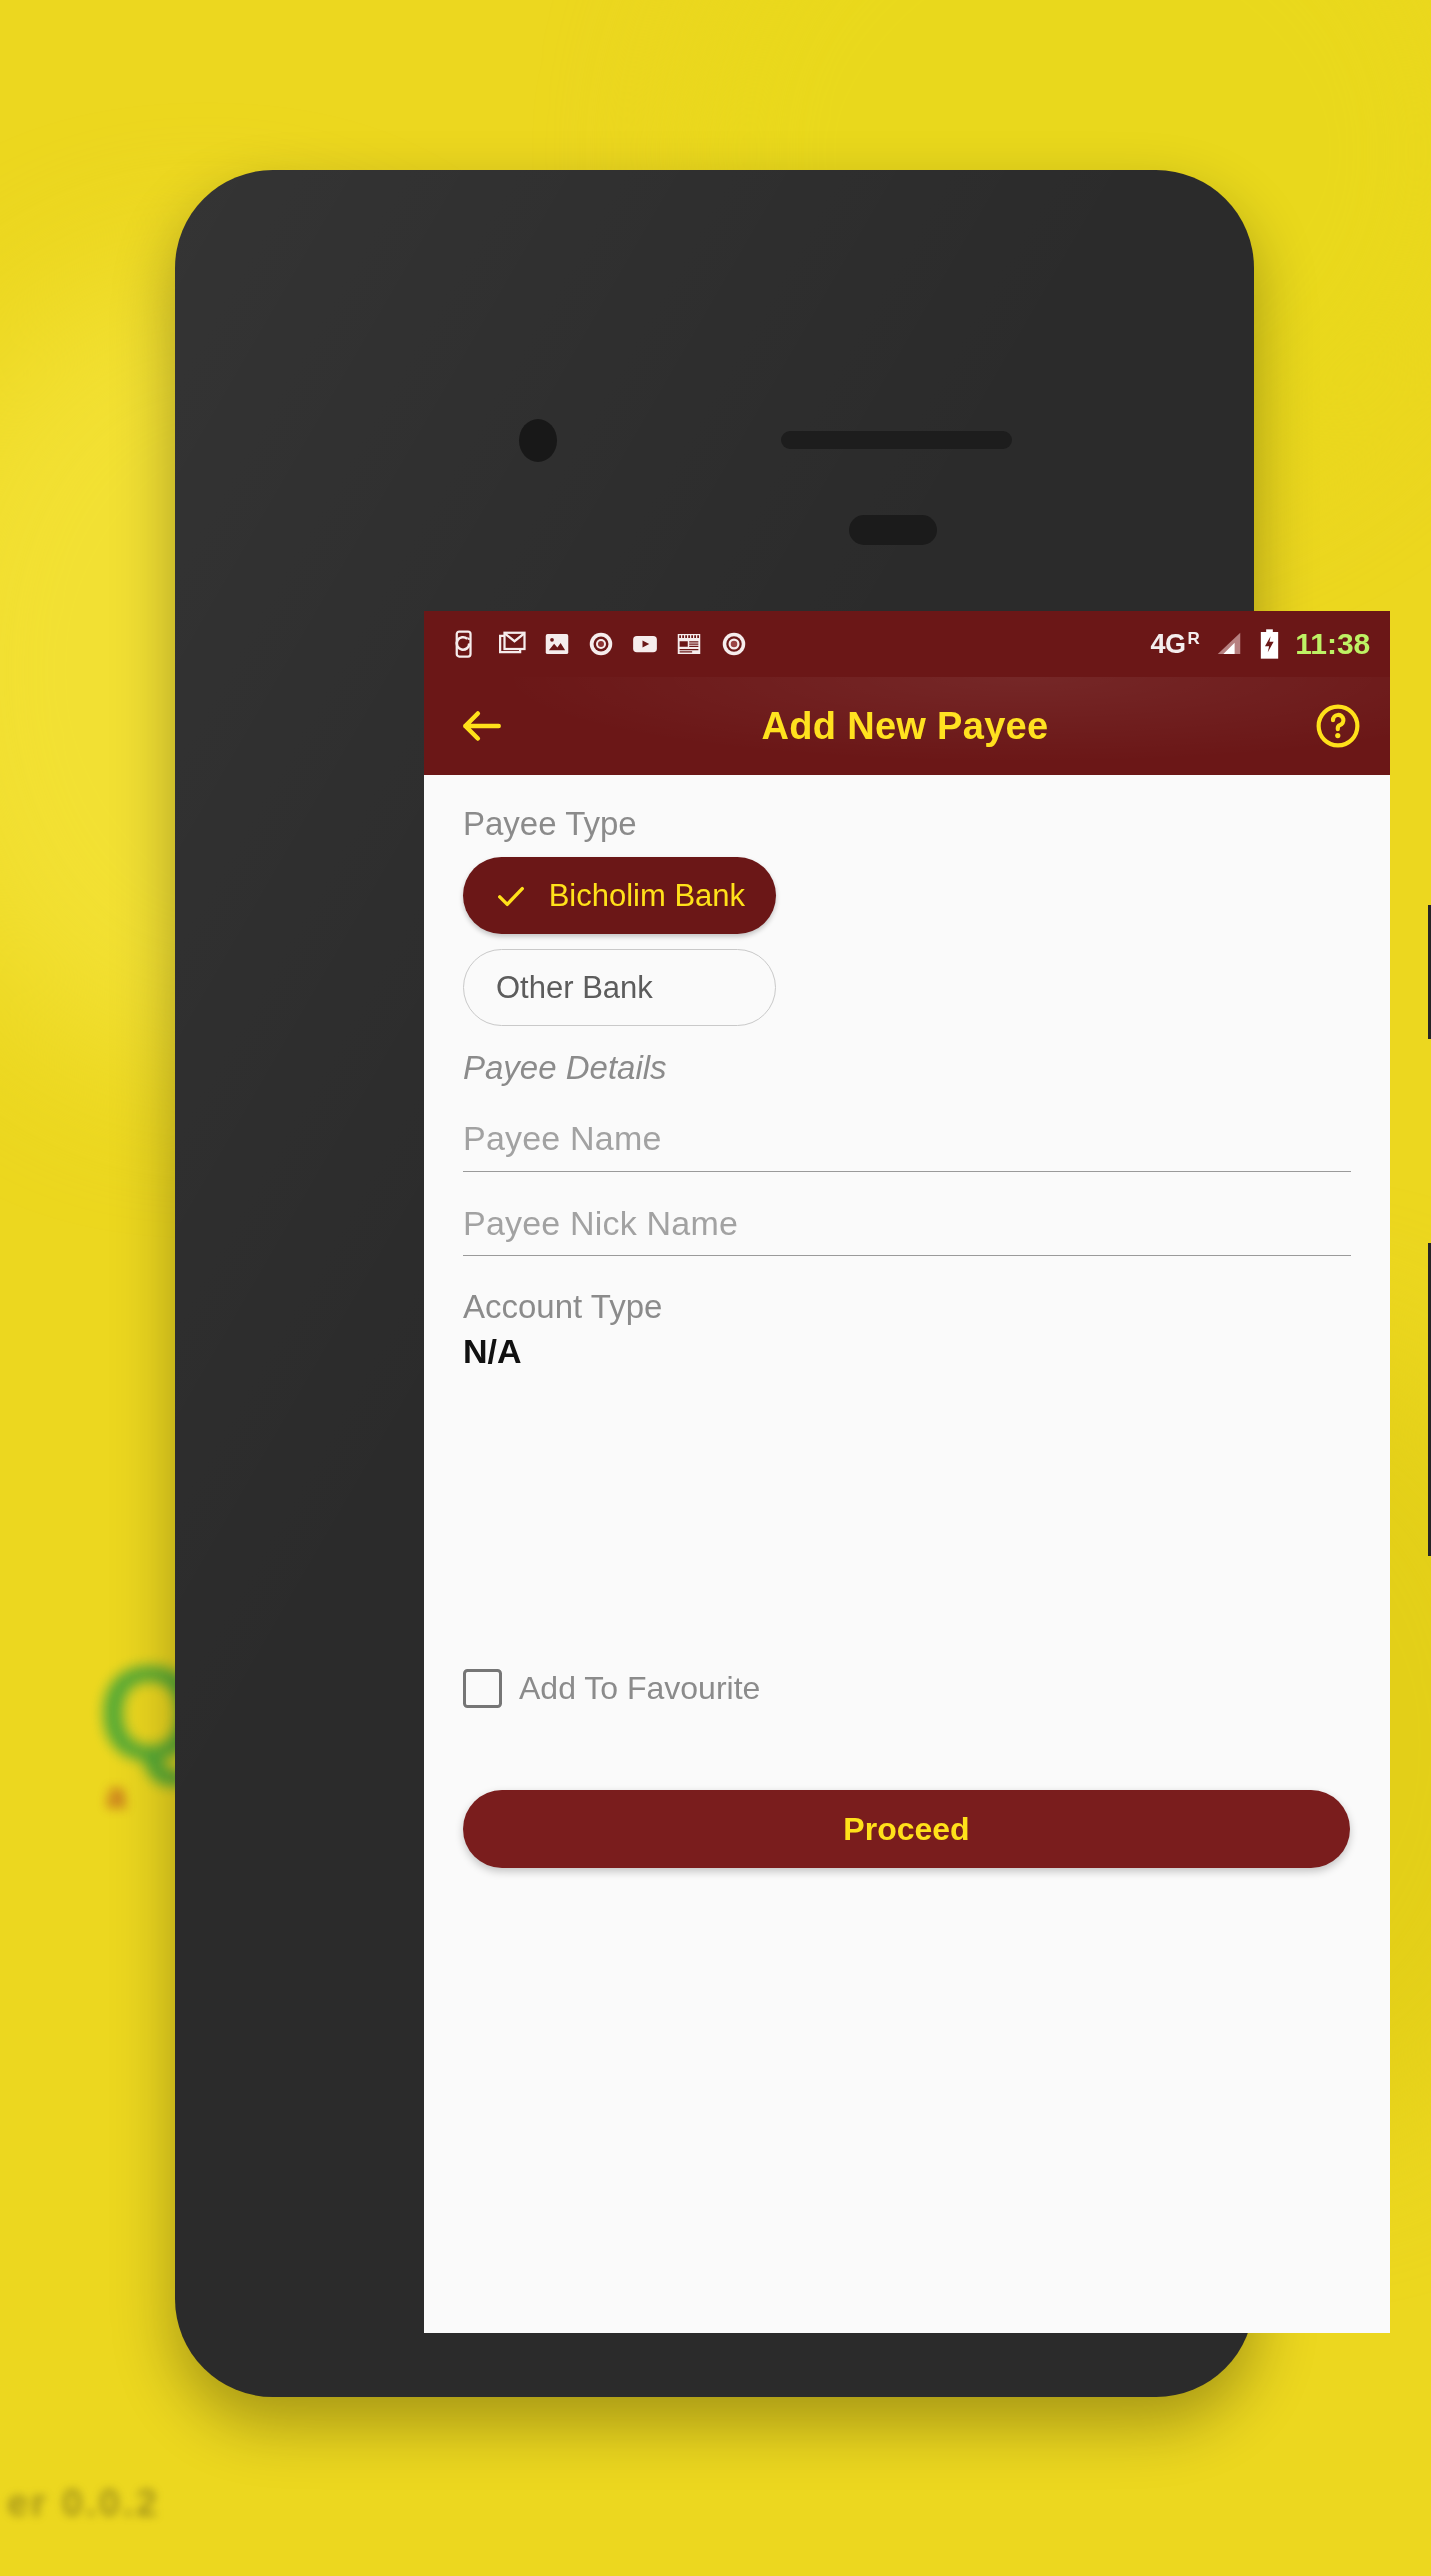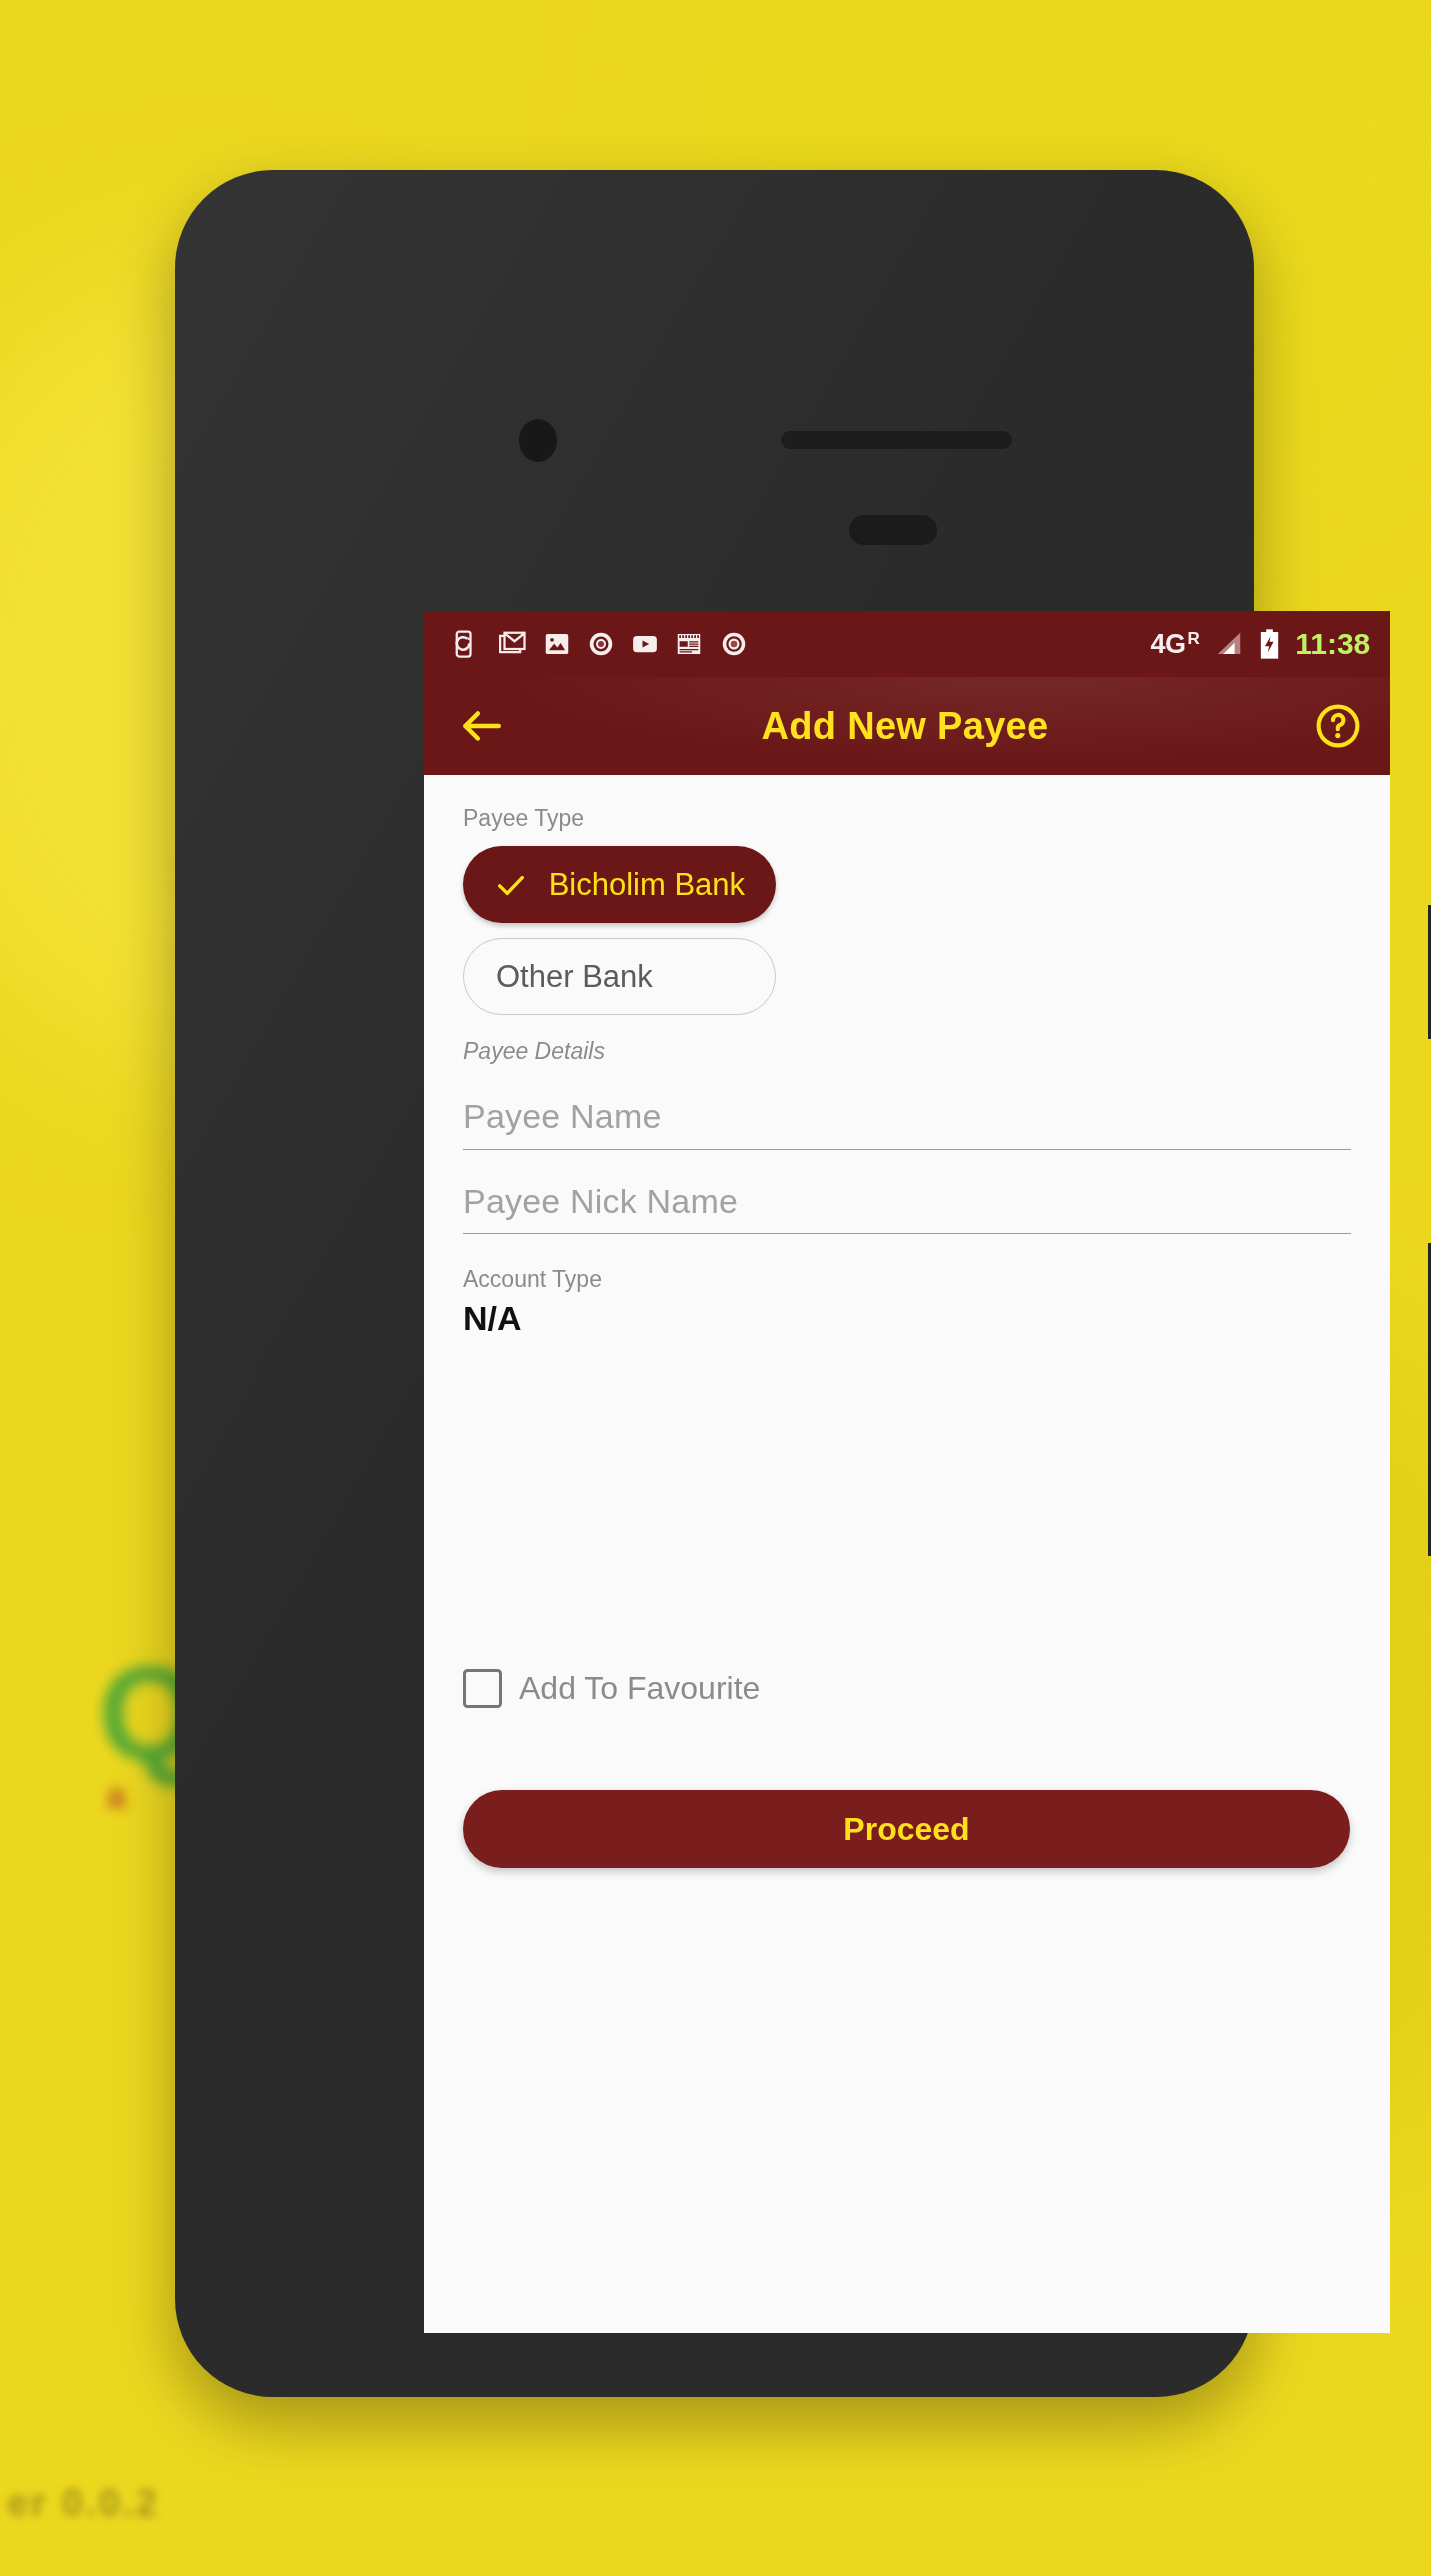--- a/index.html
+++ b/index.html
@@ -237,21 +237,21 @@
   #content {
     position: relative;
     height: calc(1722px - 66px - 98px);
     background: #fafafa;
     padding: 30px 39px 0 39px;
     box-sizing: border-box;
   }
 
   .section-label {
     color: #8b8b8b;
-    font-size: 23px;
+    font-size: 33px;
     margin-bottom: 14.3px;
   }
 
   .chip {
     width: 313px;
     height: 77px;
     border-radius: 39px;
     display: flex;
     align-items: center;
     box-sizing: border-box;

